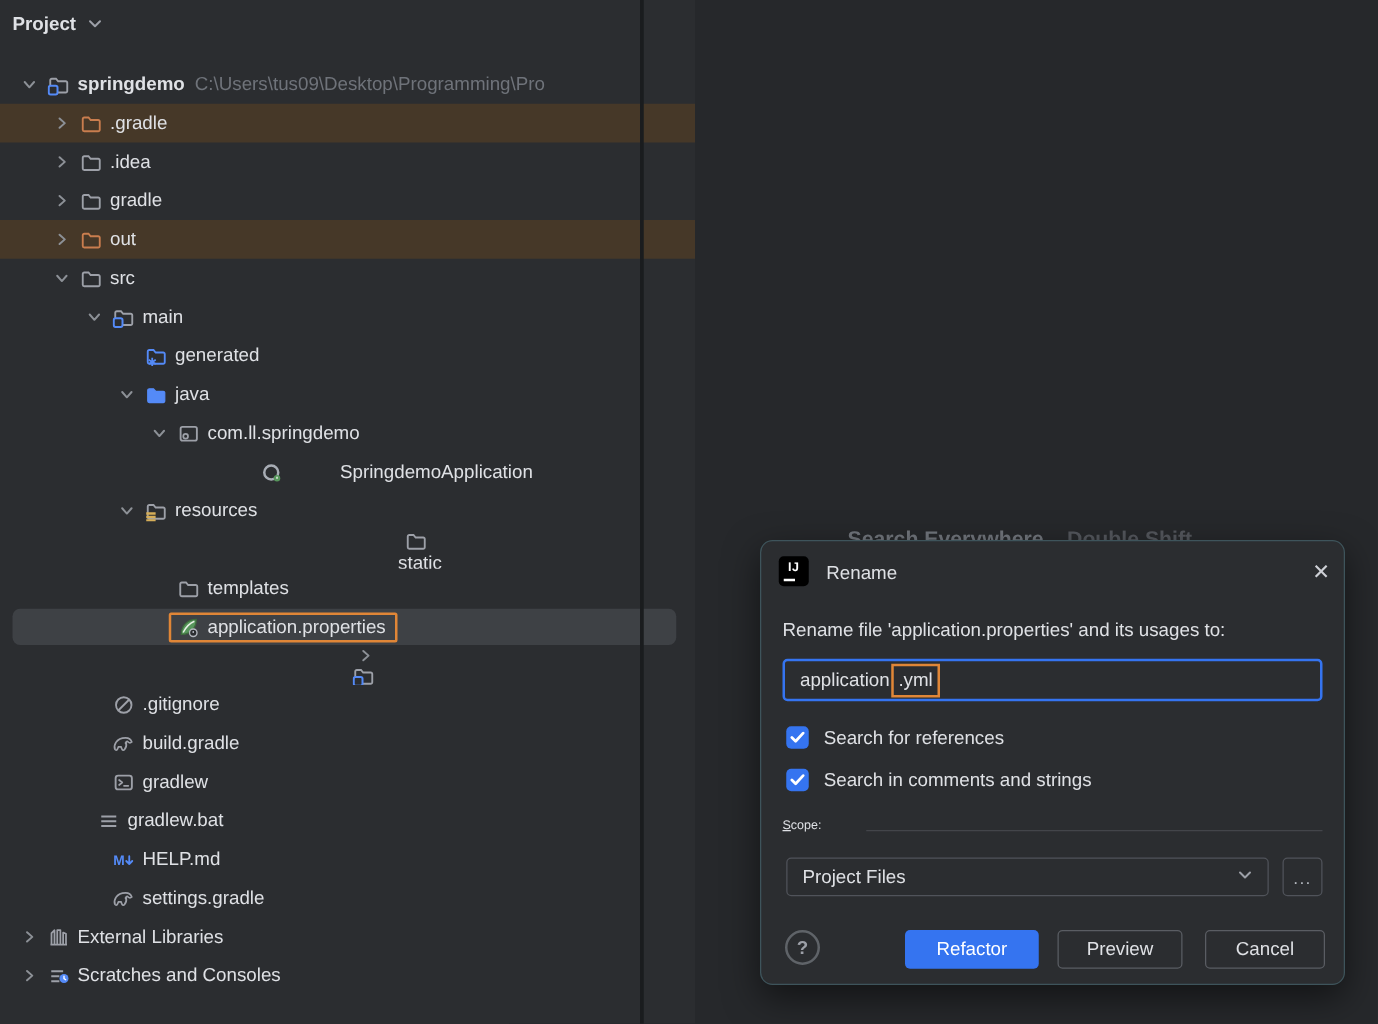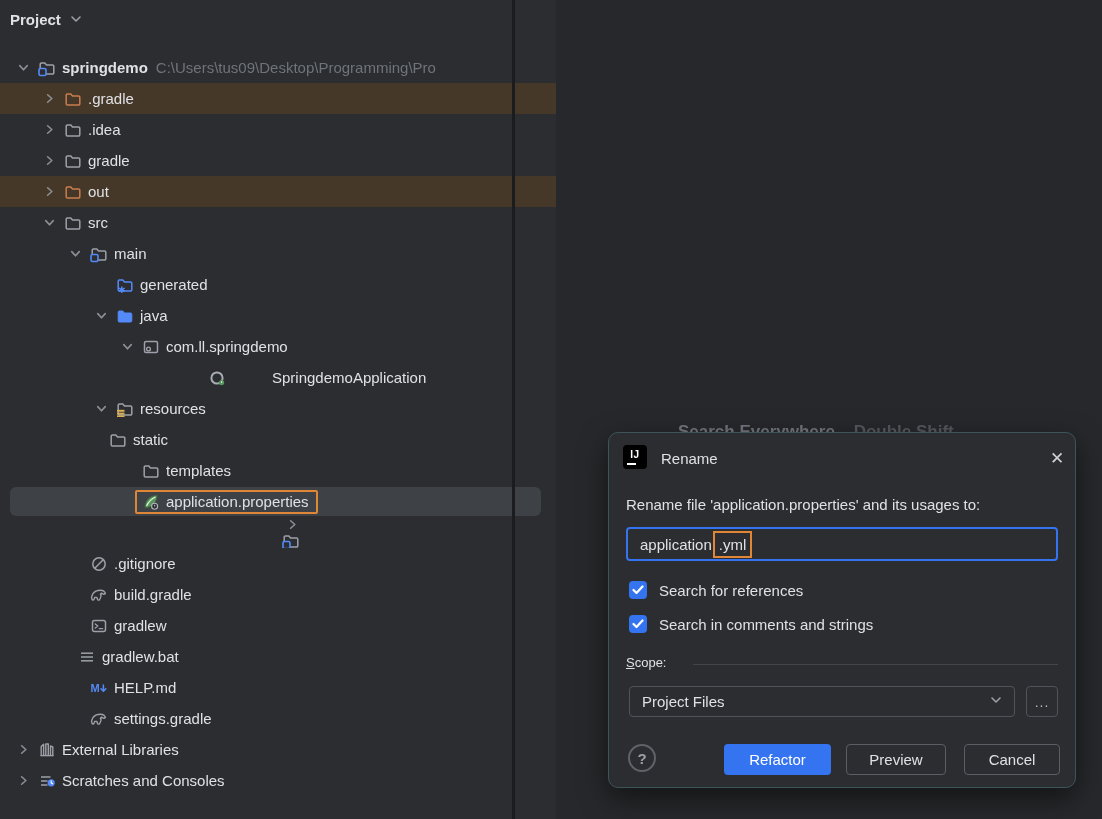--- a/index.html
+++ b/index.html
@@ -46,21 +46,21 @@
   .dlg-close{position:absolute;left:436px;top:13px;width:24px;height:24px;display:flex;align-items:center;justify-content:center;
     color:#CED0D6;font-size:17px;cursor:default;}
   .dlg-message{position:absolute;left:17px;top:63px;font-size:15px;}
   .rename-input{position:absolute;left:17px;top:94px;width:432px;height:34px;border:2px solid var(--accent);border-radius:4px;
     background:var(--panel-bg);display:flex;align-items:center;padding-left:12px;font-size:15px;}
   .yml-box{display:inline-flex;align-items:center;border:2px solid var(--orange);padding:3px 4px;margin-left:1px;}
   .cb-row{position:absolute;left:20px;display:flex;align-items:center;height:20px;}
   .cb-row.r1{top:147px;} .cb-row.r2{top:181px;}
   .checkbox{width:18px;height:18px;background:var(--accent);border-radius:4px;display:flex;align-items:center;justify-content:center;flex-shrink:0;}
   .cb-label{margin-left:12px;font-size:15px;}
-  .scope-label{position:absolute;left:17px;top:222px;font-size:13px;display:block;width:fit-content;}
+  .scope-label{position:absolute;left:17px;top:222px;font-size:10px;display:block;width:fit-content;}
   .scope-label::first-letter{text-decoration:underline;}
   .scope-sep{position:absolute;left:84px;top:231px;width:365px;height:1px;background:#43454A;}
   .scope-select{position:absolute;left:20px;top:253px;width:386px;height:31px;border:1px solid #50535A;border-radius:4px;
     display:flex;align-items:center;padding:0 10px 0 12px;font-size:15px;}
   .scope-select .sel-text{flex:1;}
   .scope-browse{position:absolute;left:417px;top:253px;width:32px;height:31px;border:1px solid #50535A;border-radius:4px;
     display:flex;align-items:center;justify-content:center;color:#B4B8BF;font-size:14px;letter-spacing:1px;}
   .help-btn{position:absolute;left:19px;top:311px;width:28px;height:28px;border:2px solid #5F6368;border-radius:50%;
     display:flex;align-items:center;justify-content:center;color:#9DA0A8;font-size:15px;font-weight:700;}
   .btn{position:absolute;top:311px;height:31px;border-radius:4px;display:flex;align-items:center;justify-content:center;font-size:15px;}
@@ -208,21 +208,21 @@
           </svg>
         </span>
         <span class="t-icon"><svg width="18" height="18" viewBox="0 0 18 18">
             <path d="M2.2 5.2 a1.2 1.2 0 0 1 1.2-1.2 h3.4 l1.7 2 h6.1 a1.2 1.2 0 0 1 1.2 1.2 v6.6 a1.2 1.2 0 0 1-1.2 1.2 H3.4 a1.2 1.2 0 0 1-1.2-1.2 z" fill="none" stroke="#9DA0A8" stroke-width="1.5"></path>
             <rect x="1" y="9.8" width="7.5" height="2" fill="#D6AE58"></rect>
             <rect x="1" y="12.6" width="7.5" height="2" fill="#D6AE58"></rect>
             <rect x="1" y="15.4" width="7.5" height="1.6" fill="#D6AE58"></rect>
           </svg></span>
         <span class="t-label">resources</span>
       </div>
-      <div class="tree-row" style="padding-left: 83px;">
+      <div class="tree-row" style="padding-left: 116px; flex-direction: column;">
         <span class="chev-box"></span>
         <span class="t-icon"><svg width="18" height="18" viewBox="0 0 18 18">
             <path d="M2.2 5.2 a1.2 1.2 0 0 1 1.2-1.2 h3.4 l1.7 2 h6.1 a1.2 1.2 0 0 1 1.2 1.2 v6.6 a1.2 1.2 0 0 1-1.2 1.2 H3.4 a1.2 1.2 0 0 1-1.2-1.2 z" fill="none" stroke="#9DA0A8" stroke-width="1.5"></path>
           </svg></span>
         <span class="t-label">static</span>
       </div>
       <div class="tree-row" style="padding-left: 116px;">
         <span class="chev-box"></span>
         <span class="t-icon"><svg width="18" height="18" viewBox="0 0 18 18">
             <path d="M2.2 5.2 a1.2 1.2 0 0 1 1.2-1.2 h3.4 l1.7 2 h6.1 a1.2 1.2 0 0 1 1.2 1.2 v6.6 a1.2 1.2 0 0 1-1.2 1.2 H3.4 a1.2 1.2 0 0 1-1.2-1.2 z" fill="none" stroke="#9DA0A8" stroke-width="1.5"></path>

